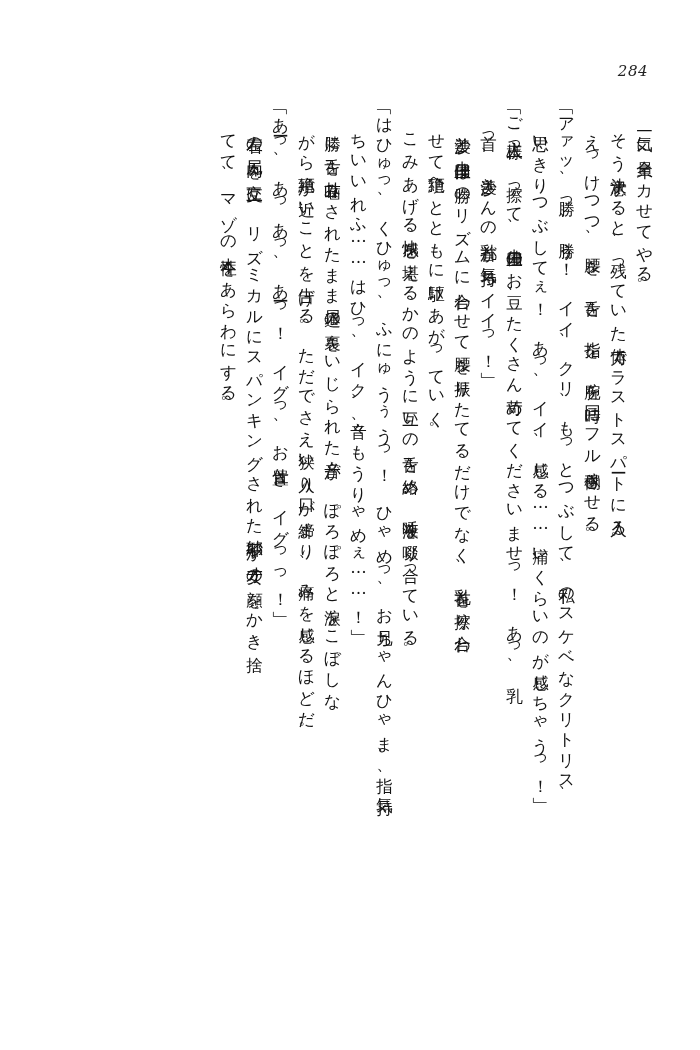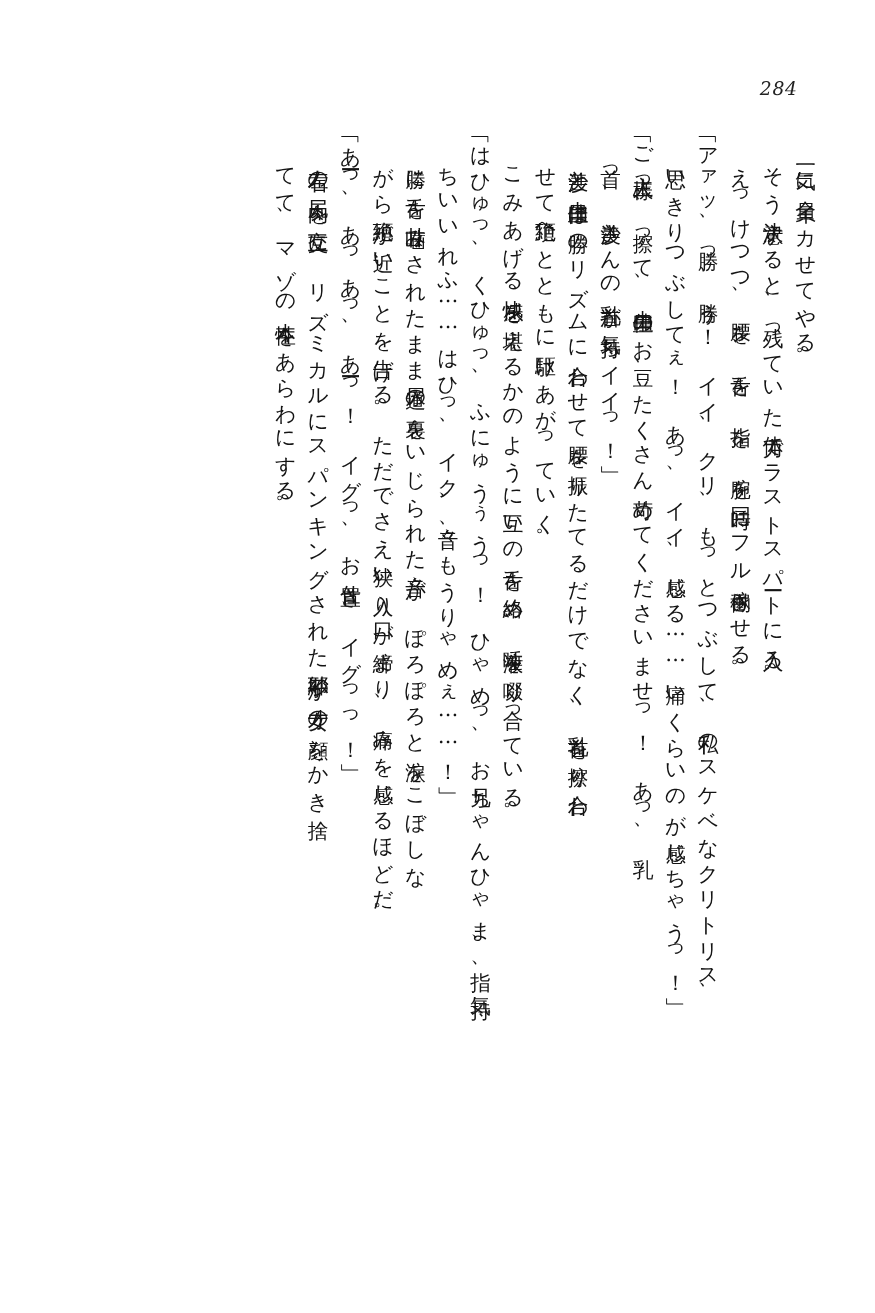--- a/index.html
+++ b/index.html
@@ -16,21 +16,21 @@
   }
   .page {
     position: relative;
     width: 700px;
     height: 1050px;
     box-sizing: border-box;
   }
   .page-number {
     position: absolute;
     top: 62px;
-    right: 62px;
+    right: 52px;
     font-size: 15px;
     font-style: italic;
     font-family: "DejaVu Serif", "Liberation Serif", serif;
     letter-spacing: 0.5px;
     color: #222;
   }
   .text-block {
     position: absolute;
     top: 104px;
     left: 54px;

